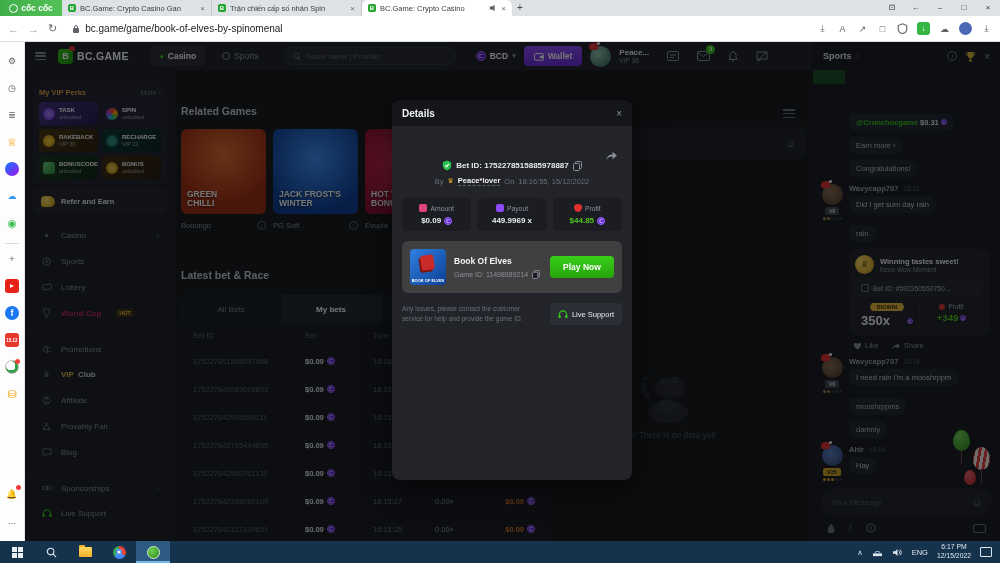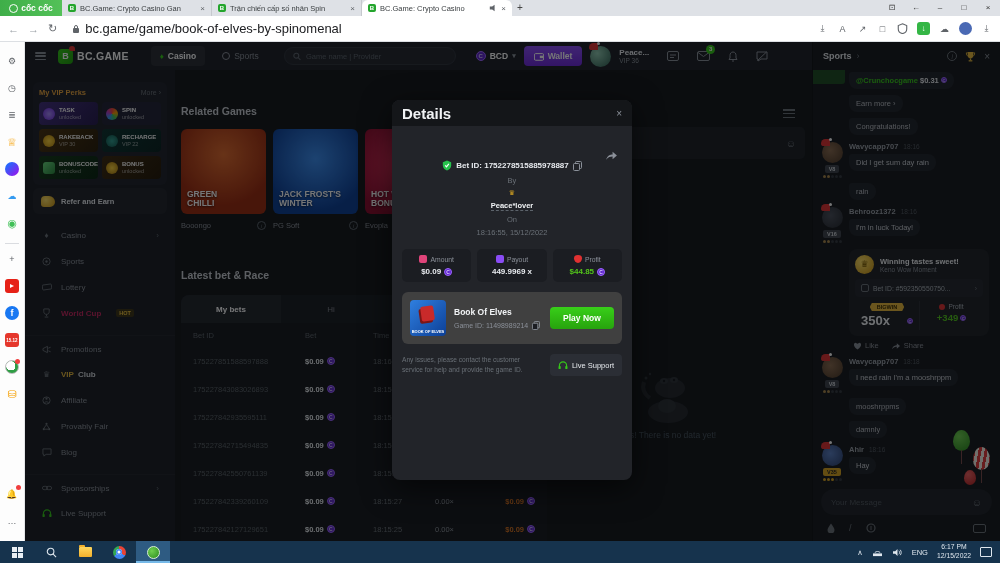--- a/index.html
+++ b/index.html
@@ -16,21 +16,21 @@
 .tab .fav { width:8px; height:8px; background:#24a52d; border-radius:2px; color:#fff; font-size:6px; font-weight:bold; text-align:center; line-height:8px; flex:none; }
 .tab .t { white-space:nowrap; overflow:hidden; flex:1; }
 .tab .x { color:#5f6368; font-size:8px; flex:none; }
 .newtab { width:16px; text-align:center; font-size:10px; color:#444; line-height:16px; }
 .wctl { margin-left:auto; display:flex; }
 .wctl span { width:24px; text-align:center; font-size:8px; color:#333; line-height:16px; }
 .toolbar { position:absolute; top:16px; left:0; width:1000px; height:26px; background:#fff; border-bottom:1px solid #dcdfe3; display:flex; align-items:center; padding:0 8px; }
 .navbtn { color:#9aa0a6; font-size:11px; margin-right:9px; }
 .navbtn.on { color:#5f6368; }
 .urlbox { display:flex; align-items:center; gap:5px; margin-left:6px; flex:1; }
-.url { font-size:13px; color:#202124; }
+.url { font-size:10px; color:#202124; }
 .tb-icons { display:flex; align-items:center; gap:9px; margin-left:auto; }
 .tico { width:11px; height:11px; display:flex; align-items:center; justify-content:center; color:#5f6368; font-size:9px; }
 .gdl { width:13px; height:13px; background:#34b645; border-radius:3px; color:#fff; font-size:8px; text-align:center; line-height:13px; }
 .prof { width:13px; height:13px; background:#4a69b4; border-radius:50%; }
 
 
 .ccbar { position:absolute; top:42px; left:0; width:25px; height:499px; background:#fdfdfd; border-right:1px solid #e4e6e8; display:flex; flex-direction:column; align-items:center; padding-top:12px; }
 .cico { width:14px; height:14px; margin-bottom:13px; border-radius:3px; display:flex; align-items:center; justify-content:center; font-size:9px; color:#5f6368; position:relative; flex:none; }
 .cc-div { width:14px; height:1px; background:#dadce0; margin-bottom:8px; }
 .yt { background:#e62117; } .yt i { width:0; height:0; border-left:4px solid #fff; border-top:2.5px solid transparent; border-bottom:2.5px solid transparent; }
@@ -198,25 +198,25 @@
 .kbd { margin-left:auto; width:13px; height:9px; border:1px solid #6b7178; border-radius:2px; }
 .balloon { position:absolute; border-radius:50% 50% 50% 50%/55% 55% 45% 45%; z-index:5; }
 .b-g { left:140px; top:388px; width:17px; height:21px; background:radial-gradient(circle at 35% 30%, #6fcf4f, #2b8a1e); }
 .b-s { left:160px; top:405px; width:17px; height:23px; background:repeating-linear-gradient(100deg,#e23b3b 0 3px,#f5efe4 3px 6px); }
 .b-r { left:151px; top:428px; width:12px; height:15px; background:radial-gradient(circle at 35% 30%, #f06060, #b42020); }
 .bstr { position:absolute; width:1px; height:14px; background:#7a4a4a; z-index:5; }
 
 
 .modal { position:absolute; left:367px; top:58px; width:240px; height:380px; background:#222429; border-radius:8px; z-index:50; box-shadow:0 8px 30px rgba(0,0,0,.6); overflow:hidden; }
 .mhead { height:26px; background:#141619; display:flex; align-items:center; justify-content:space-between; padding:0 10px; }
-.mhead .t { color:#f1f3f5; font-size:15px; font-weight:bold; }
+.mhead .t { color:#f1f3f5; font-size:10px; font-weight:bold; }
 .mshare { position:absolute; right:14px; top:50px; color:#8b9099; }
 .betline { margin-top:34px; display:flex; align-items:center; justify-content:center; gap:4px; }
 .betline .tx { color:#e6e9ed; font-size:8px; font-weight:bold; }
-.byline { margin-top:5px; display:flex; align-items:center; justify-content:center; gap:4px; font-size:7.5px; color:#6a7077;flex-direction:column; }
+.byline { margin-top:5px; display:flex; align-items:center; justify-content:center; gap:4px; font-size:7.5px; color:#6a7077; }
 .byline .nm { color:#f1f3f5; font-weight:bold; border-bottom:1px dashed #5c636b; }
 .byline .cr { color:#d9a520; font-size:7px; }
 .stats { display:flex; gap:6px; margin:12px 10px 0; }
 .stat { flex:1; background:#1b1d22; border-radius:5px; padding:6px 0; display:flex; flex-direction:column; align-items:center; gap:4px; }
 .stat .lab { display:flex; align-items:center; gap:3px; color:#8b9099; font-size:6.8px; }
 .stat .val { color:#e6e9ed; font-size:8px; font-weight:bold; display:flex; align-items:center; gap:3px; }
 .stat .val.green { color:#52c41a; }
 .sic { width:8px; height:8px; border-radius:2px; }
 .sic.amount { background:#e0447a; } .sic.payout { background:#8a4cf5; } .sic.profit { background:#e03131; border-radius:50% 50% 50% 50%/40% 40% 60% 60%; }
 .gamebox { margin:10px 10px 0; background:#404040; border-radius:6px; padding:8px; display:flex; gap:8px; align-items:center; }
@@ -615,20 +615,21 @@
           <path d="M20 30 C14 26 12 20 14 14" stroke="#24272c" stroke-width="4" fill="none"></path>
           <circle cx="16" cy="10" r="1.5" fill="#2d3136"></circle>
             <circle cx="20" cy="6" r="1.2" fill="#2d3136"></circle>
         </svg>
         <div class="txt">Oops! There is no data yet!</div>
       </div>
 
       <div class="sect-title latest">Latest bet &amp; Race</div>
       <div class="bettable">
         <div class="bettabs">
+          <div class="btab">All Bets</div>
           <div class="btab on">My bets</div>
           <div class="btab">Hi</div>
         </div>
         <div class="thead">
           <span>Bet ID</span>
             <span>Bet</span>
             <span>Time</span>
             <span></span>
             <span></span>
         </div>
@@ -747,39 +748,20 @@
                 <i></i>
                 <i></i>
               </span>
             </div>
           <div class="ucontent"><div class="uhead">
                 <span class="un">Wavycapp707</span>
                 <span class="ut">18:16</span>
               </div><span class="utext">Did I get sum day rain</span></div>
         </div>
         <div class="bub" style="margin-left:28px">rain</div>
-        <div class="umsg">
-          <div class="avcol">
-              <div class="cav" style="background:radial-gradient(circle at 40% 40%, #4a4f5a, #23262d)">
-                <span class="hat"></span>
-              </div>
-              <span class="vbadge">V16</span>
-              <span class="dots">
-                <i class="f"></i>
-                <i class="f"></i>
-                <i></i>
-                <i></i>
-                <i></i>
-              </span>
-            </div>
-          <div class="ucontent"><div class="uhead">
-                <span class="un">Behrooz1372</span>
-                <span class="ut">18:16</span>
-              </div><span class="utext">I'm in luck Today!</span></div>
-        </div>
         <div class="wincard">
           <div class="wchead">
             <span class="wcav">♛</span>
             <div>
                 <div class="wct1">Winning tastes sweet!</div>
                 <div class="wct2">Keno Wow Moment</div>
               </div>
           </div>
           <div class="wcbet">
               <span class="fr"></span>

